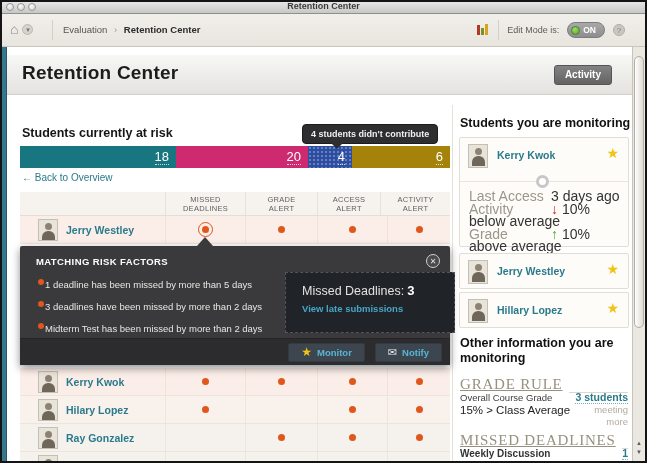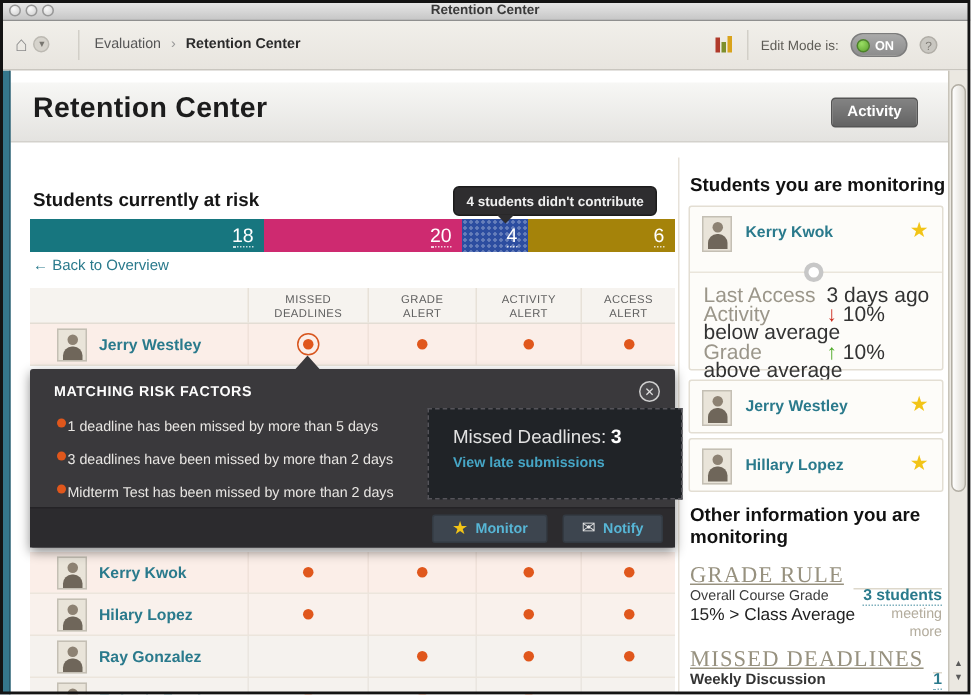--- a/index.html
+++ b/index.html
@@ -217,22 +217,22 @@
   </div>
   <div class="back-link">
     <span>←</span>
     <span>Back to Overview</span>
   </div>
 
   <div class="thead">
     <div class="namecol"></div>
     <div class="hcell hc1">MISSED DEADLINES</div>
     <div class="hcell hc2">GRADE ALERT</div>
+    <div class="hcell hc4">ACCESS ALERT</div>
     <div class="hcell hc3">ACTIVITY ALERT</div>
-    <div class="hcell hc4">ACCESS ALERT</div>
   </div>
 
   <div class="trow row-abs bg-pink" style="top:216px;">
     <div class="namecell">
       <span class="avatar"></span>
       <span class="sname">Jerry Westley</span>
     </div>
     <div class="acell ac1">
         <span class="dot-ring">
           <span class="dot"></span>

